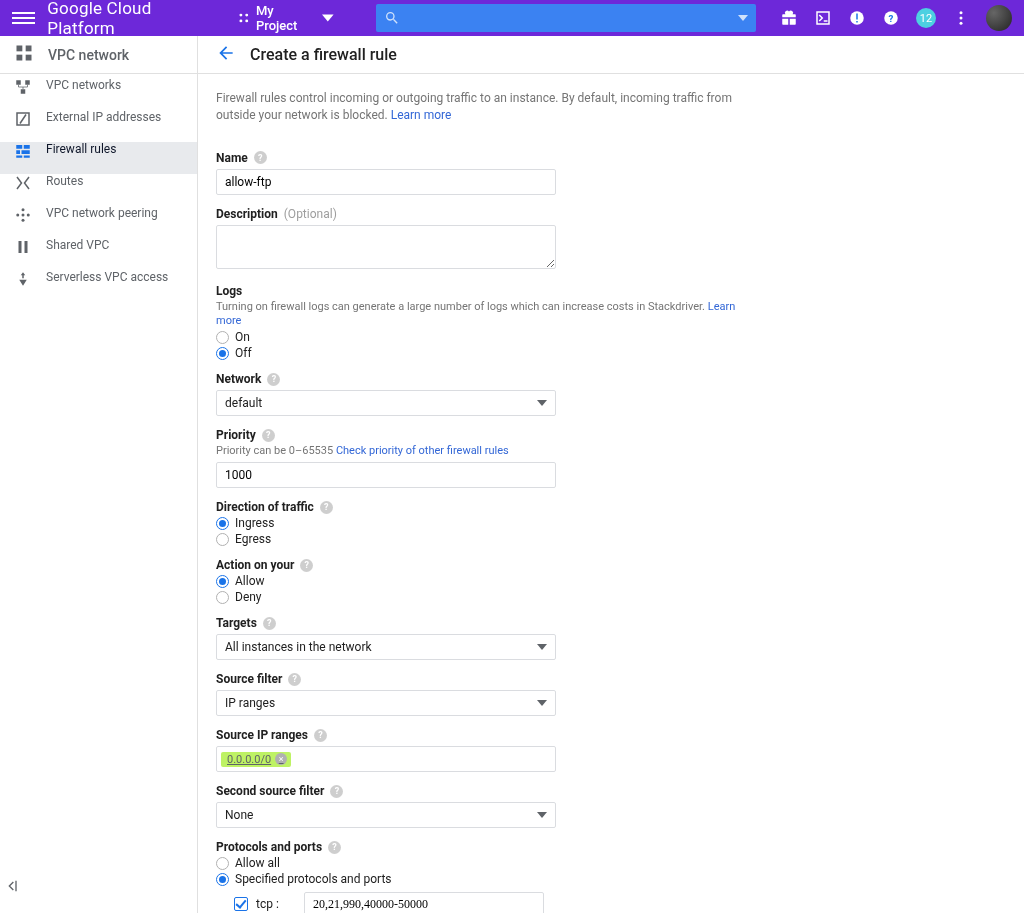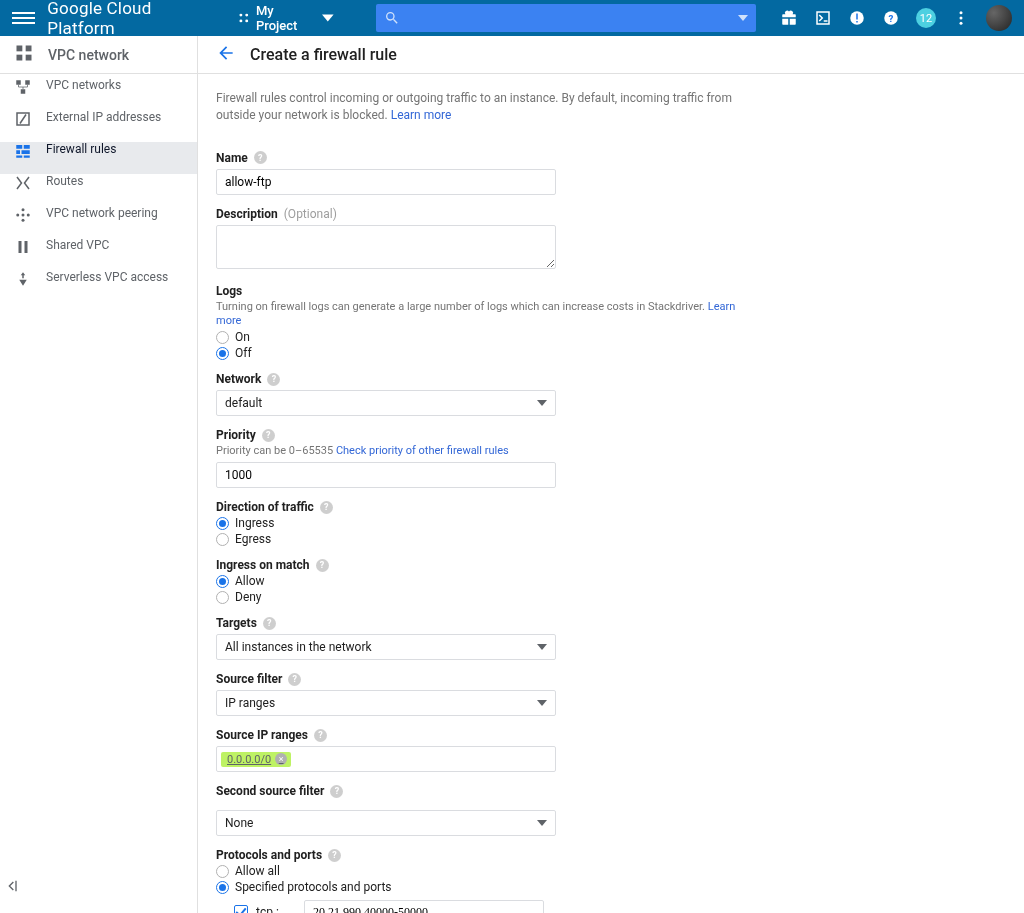--- a/index.html
+++ b/index.html
@@ -1,20 +1,20 @@
 <!DOCTYPE html>
 <html><head>
 <meta charset="utf-8">
 <style>
   * { box-sizing: border-box; margin: 0; padding: 0; }
   html, body { height: 100%; font-family: Roboto, "Helvetica Neue", Arial, sans-serif; font-size: 13px; color: #212121; background: #fff; }
   a { color: #3367d6; text-decoration: none; }
 
   
-  .topbar { height: 36px; background: #0369a1; color: #fff; display: flex; align-items: center; padding: 0 12px; gap: 12px; }
+  .topbar { height: 36px; background: #6d28d9; color: #fff; display: flex; align-items: center; padding: 0 12px; gap: 12px; }
   .topbar .menu-icon { width: 24px; height: 24px; cursor: pointer; display: flex; flex-direction: column; justify-content: center; gap: 3px; }
   .topbar .menu-icon span { height: 2px; background: #fff; }
   .topbar .logo { font-size: 17px; font-weight: 400; letter-spacing: 0.2px; }
   .topbar .project { display: flex; align-items: center; font-size: 13px; font-weight: 500; gap: 6px; cursor: pointer; margin-left: 8px; }
   .topbar .project svg { width: 12px; height: 12px; fill: #fff; }
   .topbar .search-wrap { flex: none; width: 380px; margin-left: 30px; }
   .topbar .search { height: 28px; background: #3b82f2; border-radius: 2px; display: flex; align-items: center; padding: 0 8px; color: #cfe1fb; }
   .topbar .search svg { width: 16px; height: 16px; fill: #cfe1fb; }
   .topbar .search input { flex: 1; background: transparent; border: none; outline: none; color: #fff; margin: 0 8px; font-size: 13px; }
   .topbar .search .caret { width: 10px; height: 10px; }
@@ -293,21 +293,21 @@
             <span>Ingress</span>
           </label>
         <label class="radio-row">
             <input type="radio" class="radio" name="dir" style="">
             <span>Egress</span>
           </label>
       </div>
 
       <div class="fld">
         <div class="fld-label">
-            <span>Ingress on match</span>
+            <span>Action on your</span>
             <span class="help-ic">?</span>
           </div>
         <label class="radio-row">
             <input type="radio" class="radio" name="act" checked="" style="">
             <span>Allow</span>
           </label>
         <label class="radio-row">
             <input type="radio" class="radio" name="act" style="">
             <span>Deny</span>
           </label>
@@ -350,21 +350,21 @@
             <span class="chip-x">×</span>
           </span>
         </div>
       </div>
 
       <div class="fld">
         <div class="fld-label">
             <span>Second source filter</span>
             <span class="help-ic">?</span>
           </div>
-        <div class="select-box" style="margin-top:12px;">
+        <div class="select-box" style="margin-top:4px;">
           <span>None</span>
           <svg viewBox="0 0 10 10">
               <path d="M0 2 L5 8 L10 2 Z"></path>
             </svg>
         </div>
       </div>
 
       <div class="fld">
         <div class="fld-label">
             <span>Protocols and ports</span>

